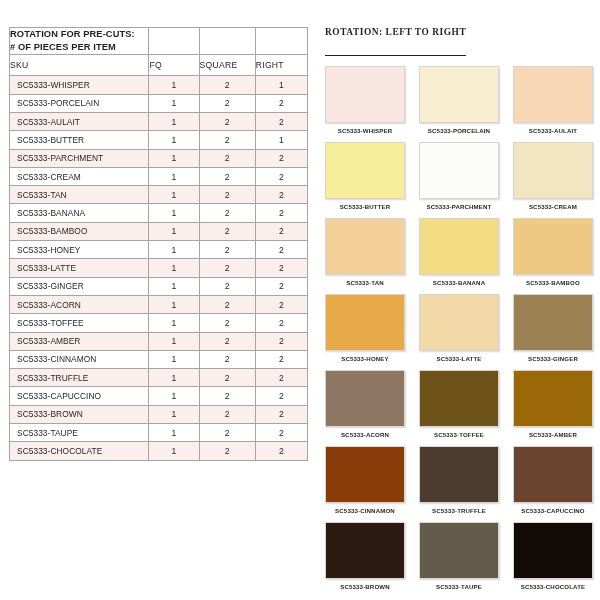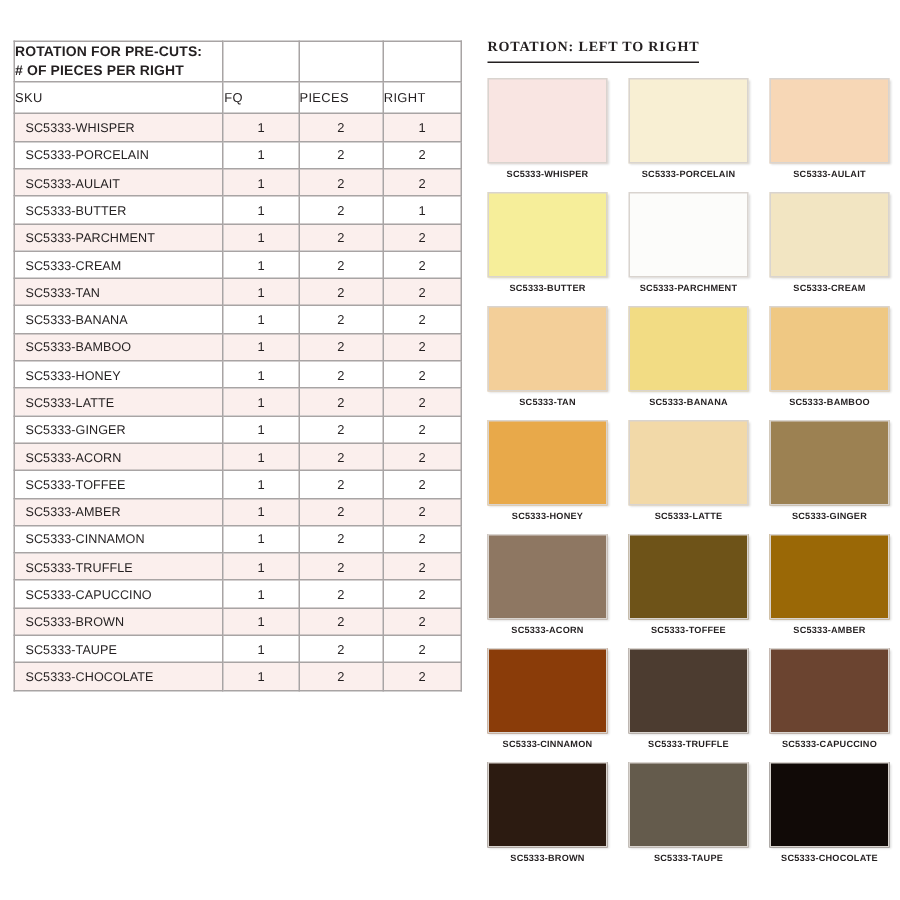--- a/index.html
+++ b/index.html
@@ -94,21 +94,21 @@
     left: 325px;
     top: 21px;
     width: 268px;
   }
   #swatch-title {
     font-family: "Liberation Serif", serif;
     font-size: 9.4px;
     font-weight: bold;
     letter-spacing: 0.55px;
     color: #231f20;
-    padding-bottom: 4px;
+    padding-bottom: 18px;
     border-bottom: 1.4px solid #231f20;
     display: inline-block;
     margin-bottom: 0px;
   }
   #swatch-grid {
     margin-top: 10px;
     display: grid;
     grid-template-columns: repeat(3, 80px);
     column-gap: 14px;
     row-gap: 2px;
@@ -144,30 +144,30 @@
       <colgroup>
         <col class="col-sku">
           <col class="col-fq">
           <col class="col-sq">
           <col class="col-roll">
       </colgroup>
       <tbody id="table-body">
         <tr>
           <td class="title-cell">
             <span class="t-line">ROTATION FOR PRE-CUTS:</span>
-            <span class="t-line"># OF PIECES PER RIGHT</span>
+            <span class="t-line"># OF PIECES PER ITEM</span>
           </td>
           <td class="blank-cell"></td>
           <td class="blank-cell"></td>
           <td class="blank-cell"></td>
         </tr>
         <tr>
           <td class="hdr-cell hdr-sku">SKU</td>
           <td class="hdr-cell hdr-num">FQ</td>
-          <td class="hdr-cell hdr-num">PIECES</td>
+          <td class="hdr-cell hdr-num">SQUARE</td>
           <td class="hdr-cell hdr-num">RIGHT</td>
         </tr>
       <tr class="data-row row-tint">
             <td class="sku-cell">SC5333-WHISPER</td>
             <td class="num-cell">1</td>
             <td class="num-cell">2</td>
             <td class="num-cell">1</td>
           </tr>
           <tr class="data-row row-plain">
             <td class="sku-cell">SC5333-PORCELAIN</td>

